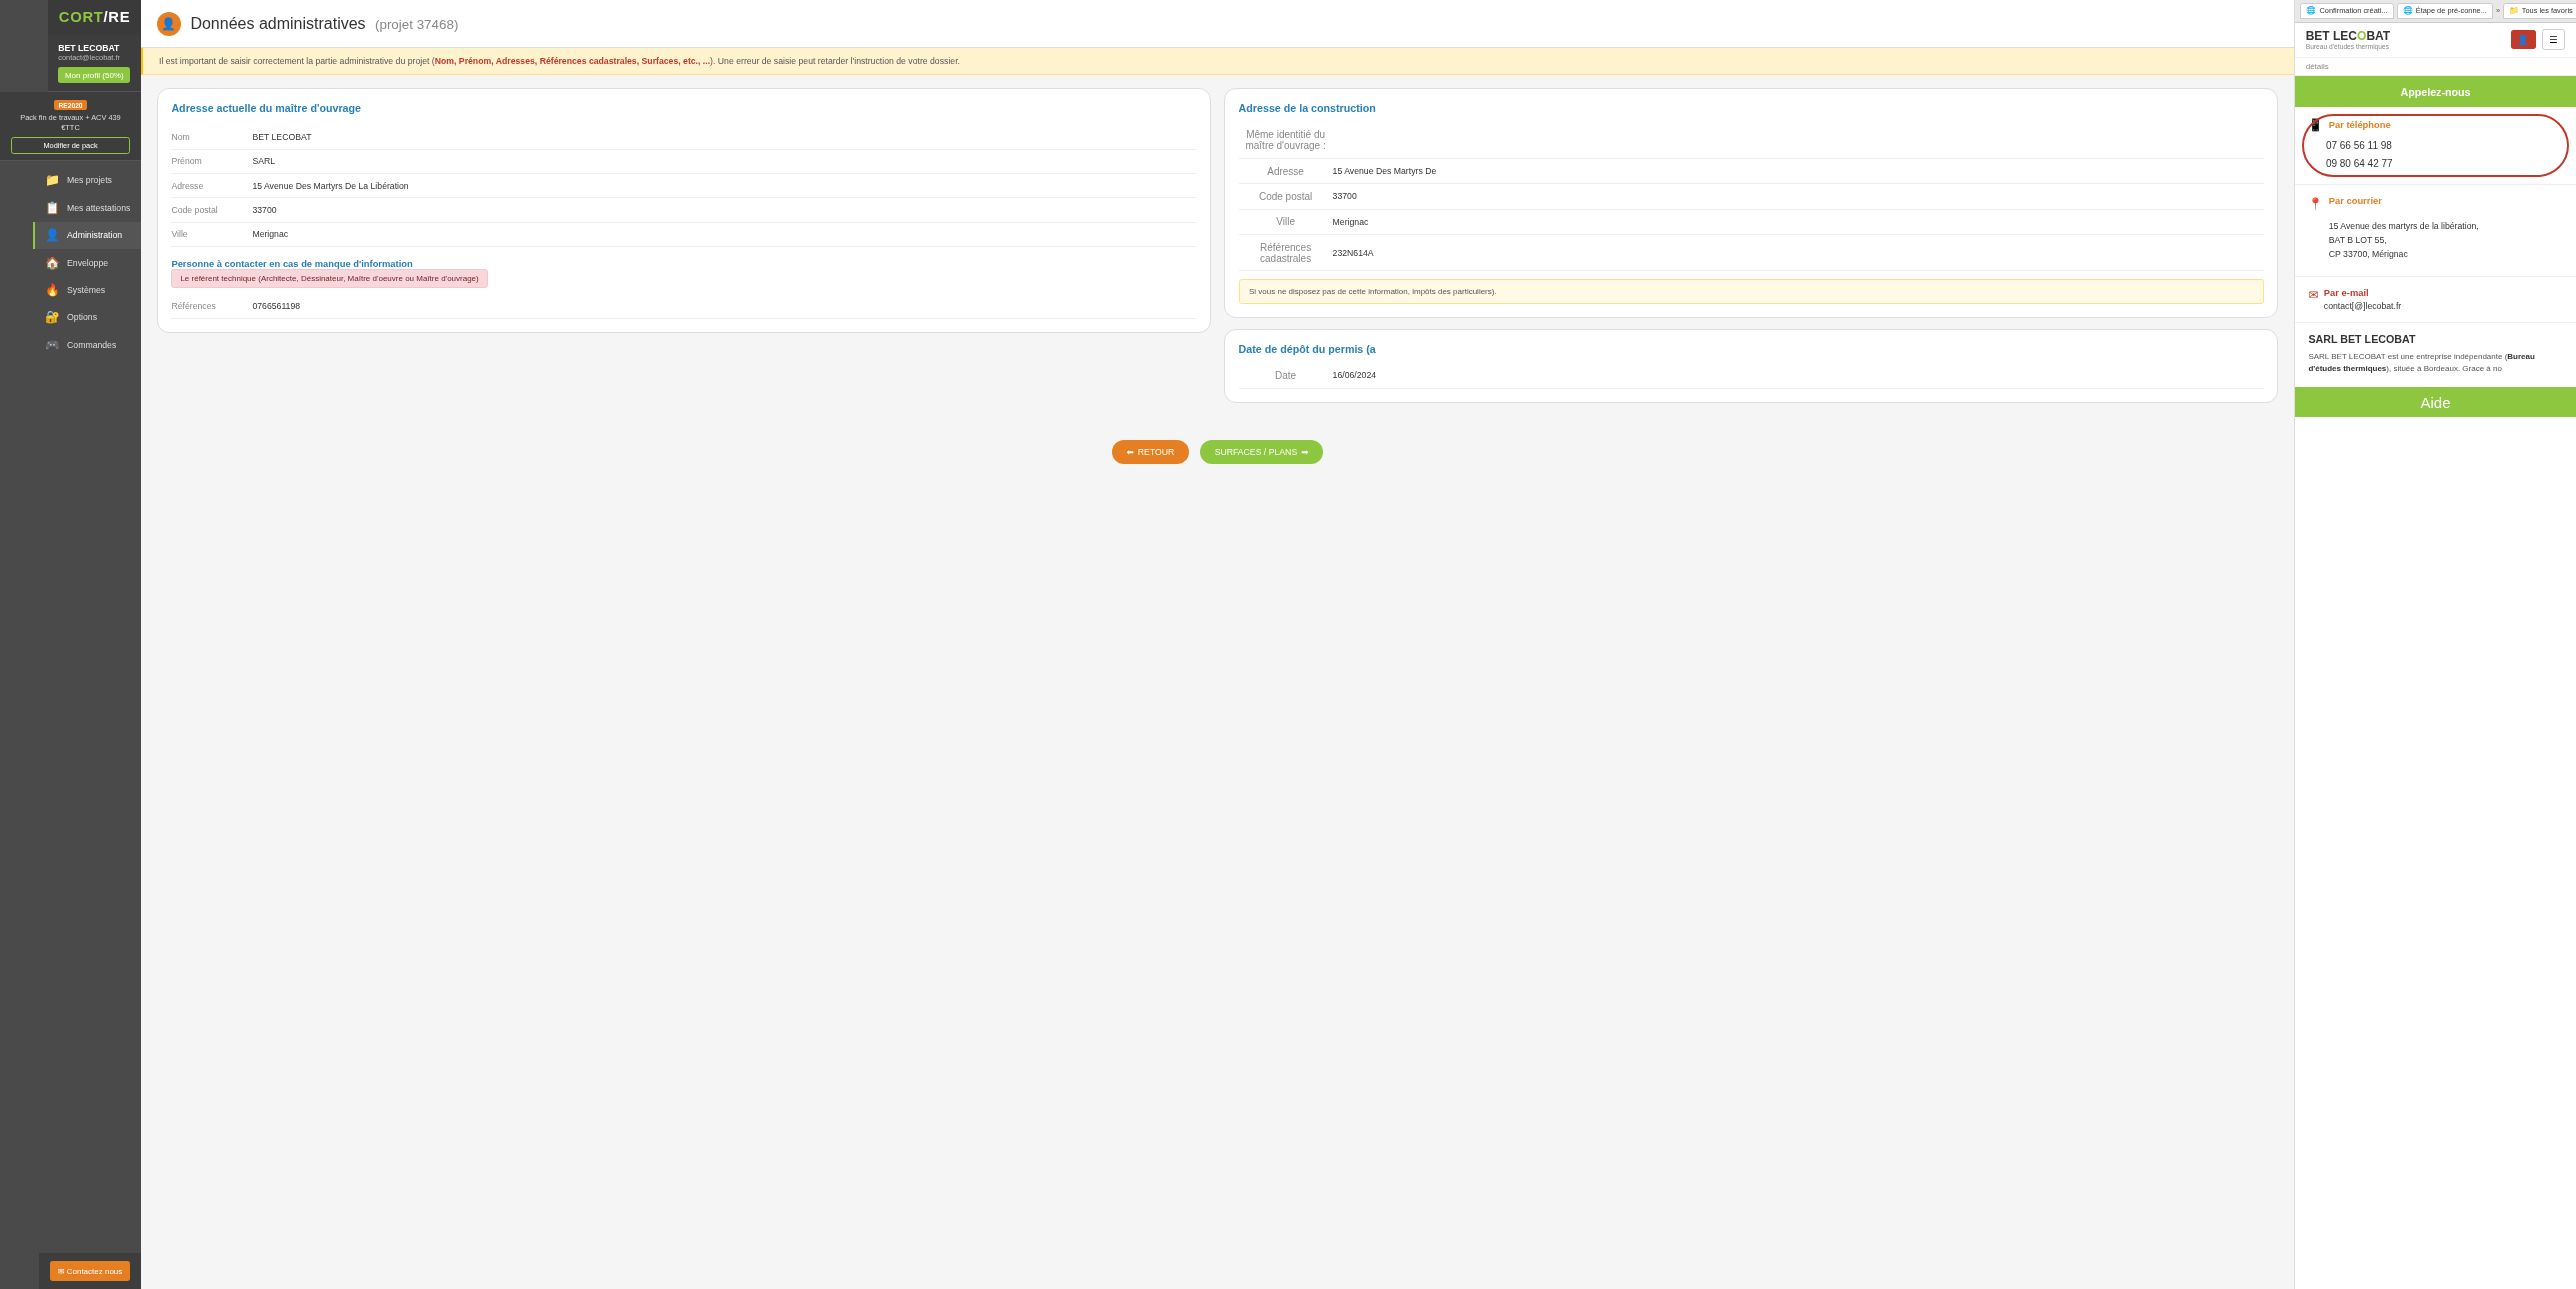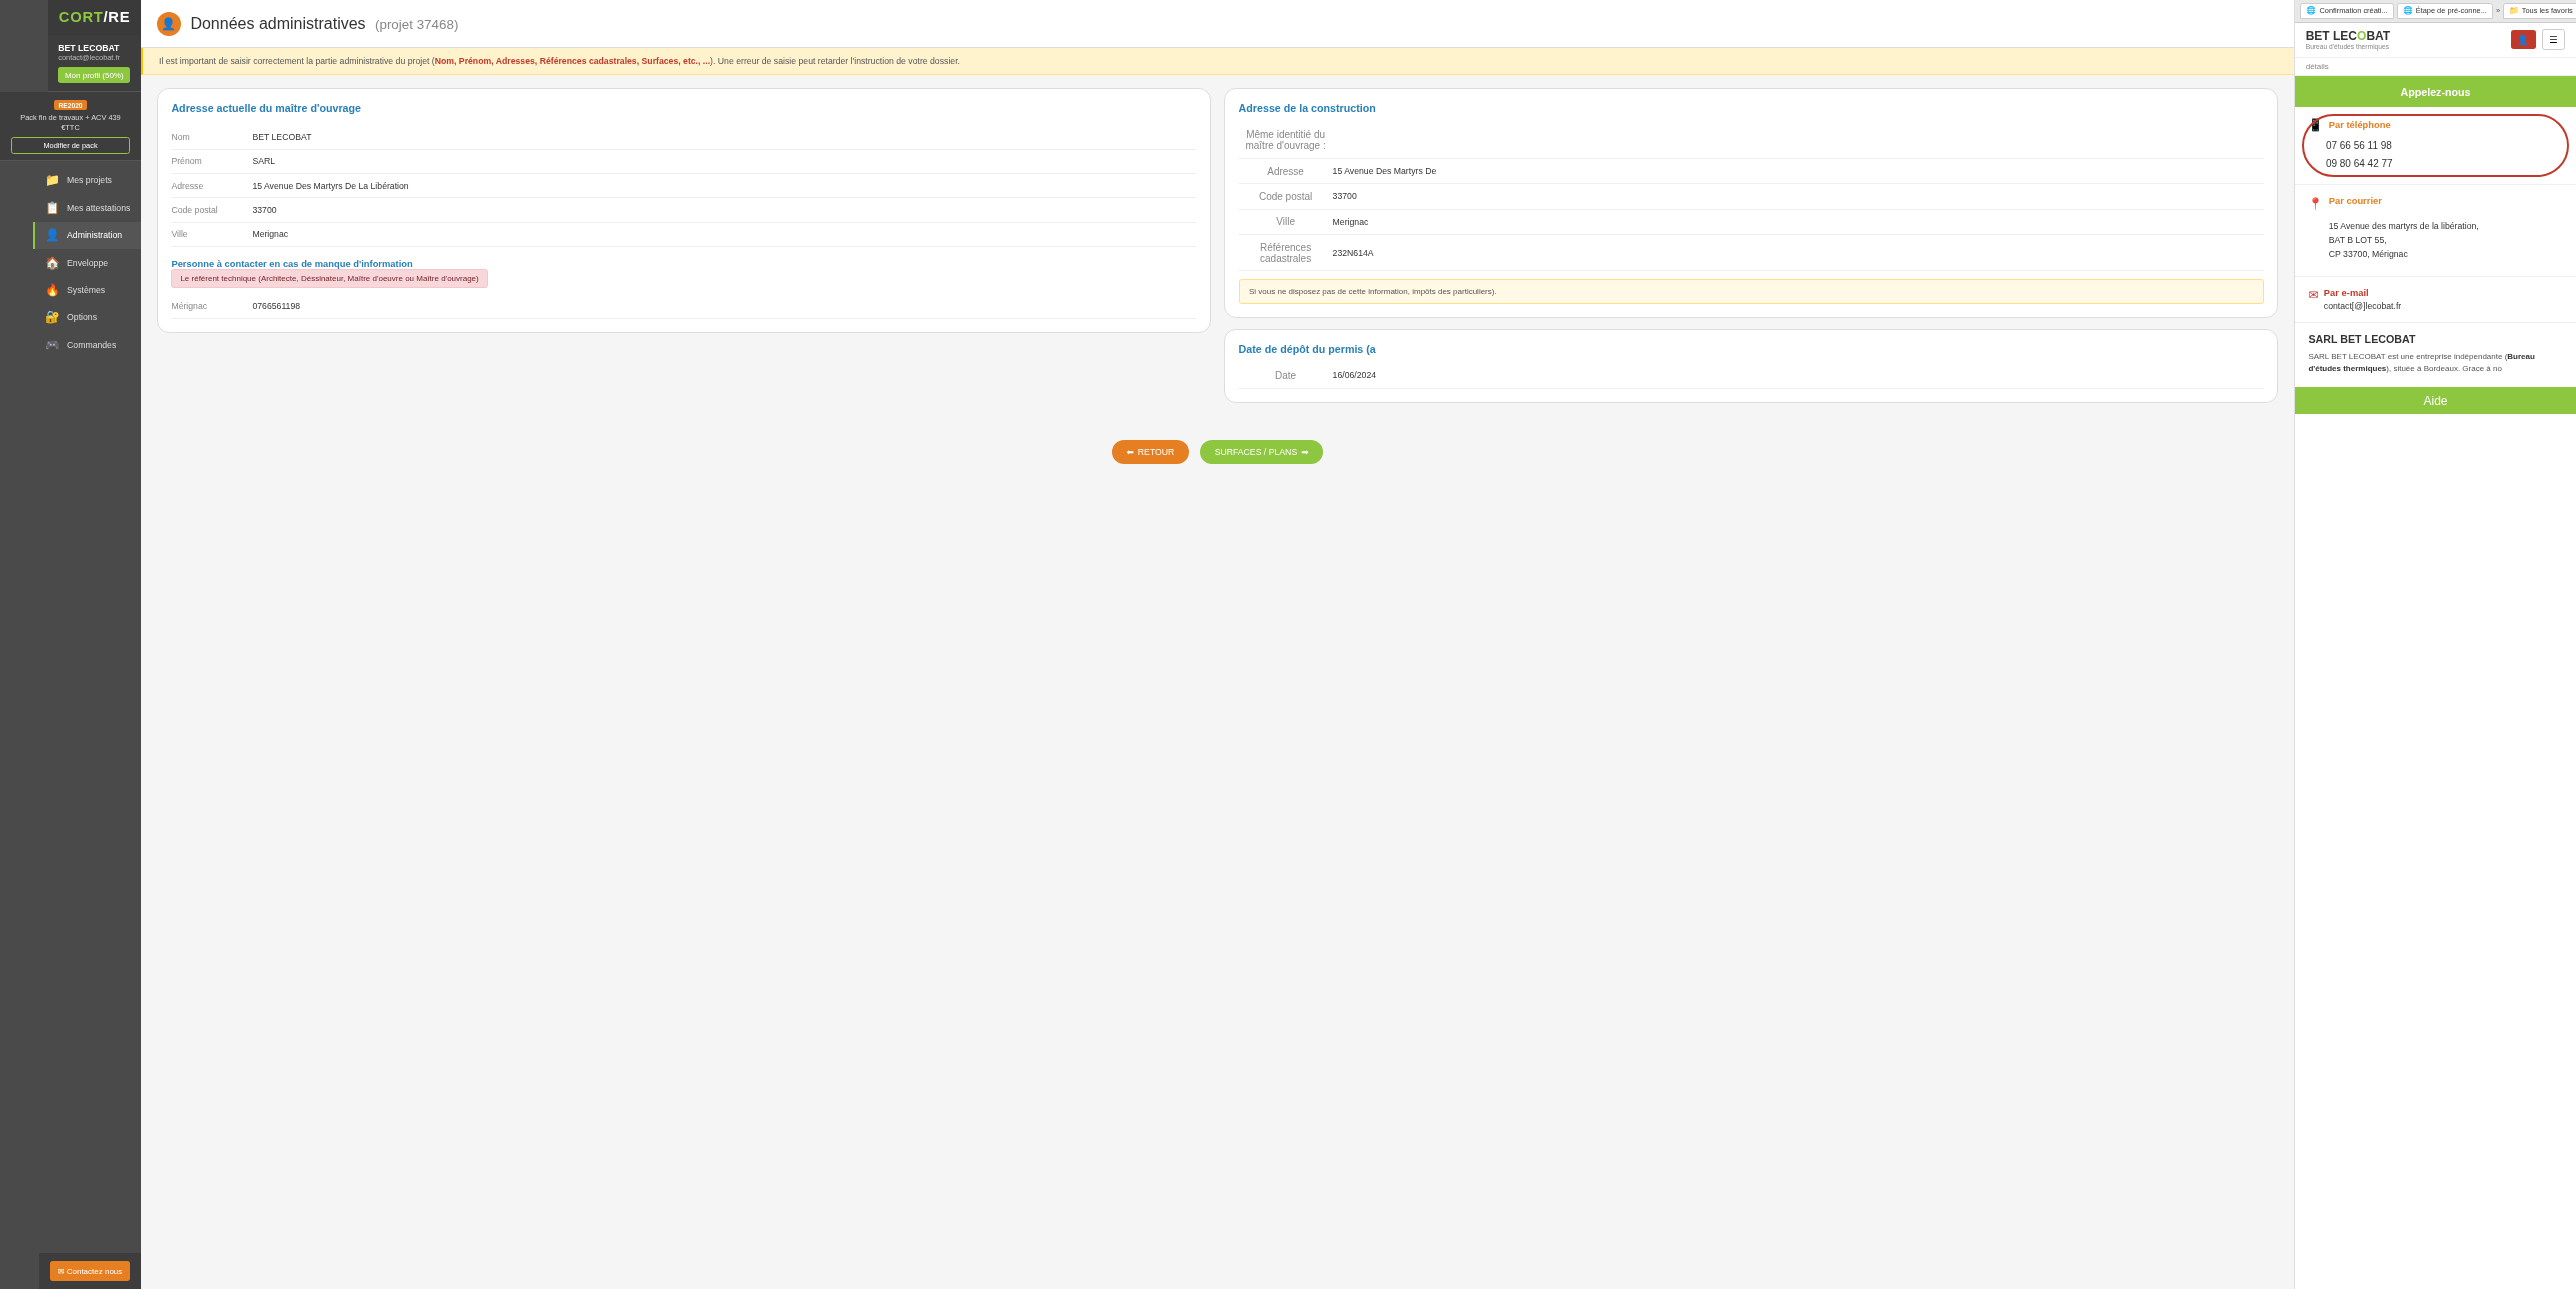--- a/index.html
+++ b/index.html
@@ -445,21 +445,21 @@
       line-height: 1.6;
     }
     .company-text strong { color: #333; }
     .overlay-bottom-btn {
       position: sticky;
       bottom: 12px;
       background: #8dc63f;
       color: #fff;
       text-align: center;
       padding: 6.7px;
-      font-size: 12px;
+      font-size: 15px;
       cursor: pointer;
     }
   </style>
 </head>
 <body>
 
 <div class="sidebar">
   <div class="sidebar-logo">
     <span class="logo-text">
       <span class="logo-co">CO</span><span style="color:#8dc63f;">RT</span><span>/RE</span>
@@ -546,21 +546,21 @@
             <span class="form-value">33700</span>
           </div>
           <div class="form-row">
             <span class="form-label">Ville</span>
             <span class="form-value">Merignac</span>
           </div>
 
           <div class="contact-section-title">Personne à contacter en cas de manque d'information</div>
           <div class="referent-badge">Le référent technique (Architecte, Déssinateur, Maître d'oeuvre ou Maître d'ouvrage)</div>
           <div class="form-row">
-            <span class="form-label">Mérignac</span>
+            <span class="form-label">Références</span>
             <span class="form-value">0766561198</span>
           </div>
         </div>
       </div>
 
       <div class="right-form">
         <div class="form-card">
           <div class="section-title">Adresse de la construction</div>
           <div class="info-row">
             <span class="info-label">Même identitié du maître d'ouvrage :</span>

